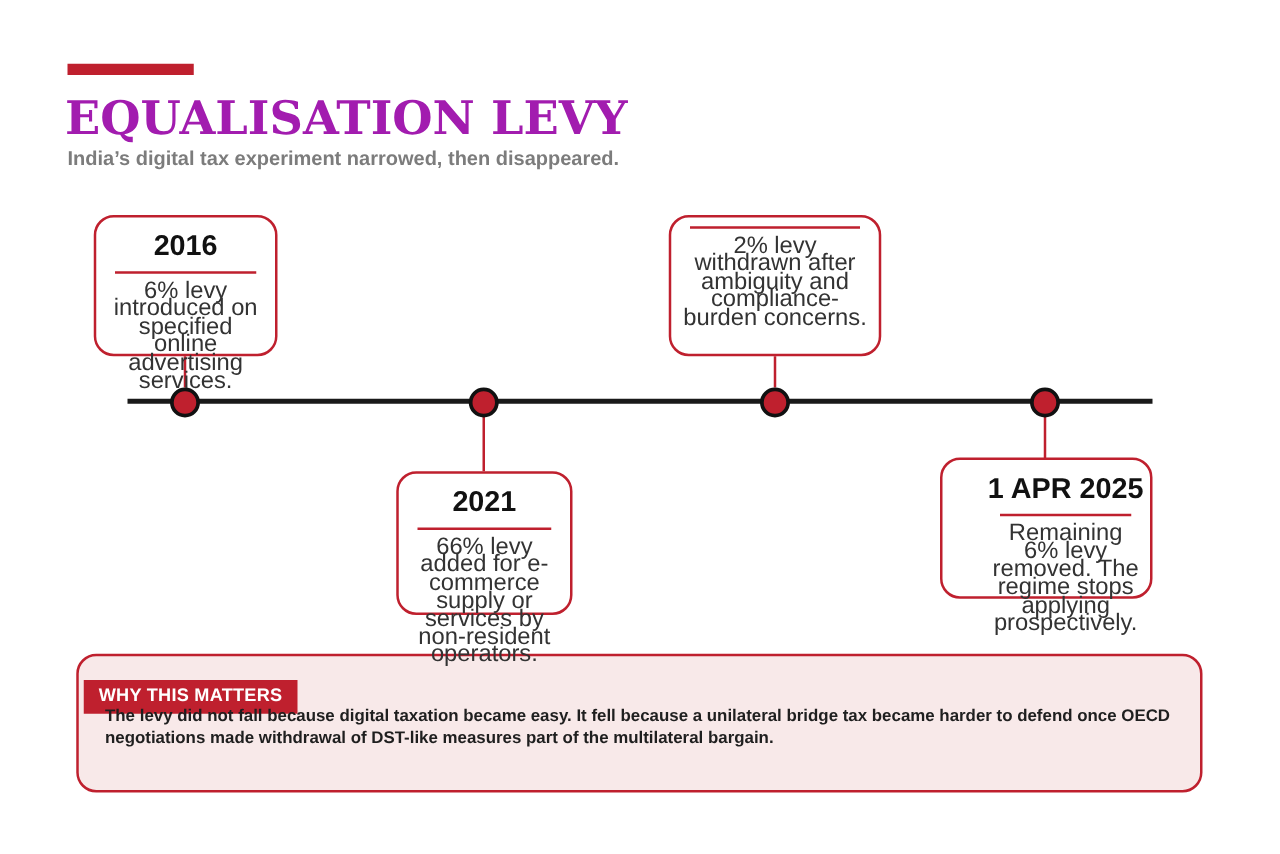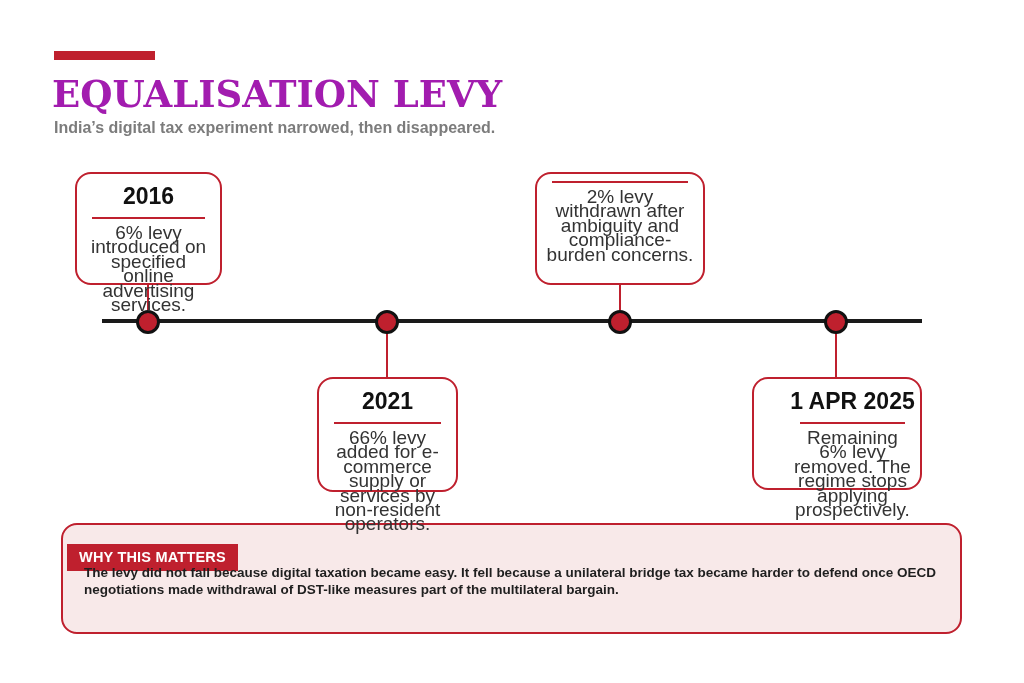--- a/index.html
+++ b/index.html
@@ -30,21 +30,21 @@
   .connector.k2{left:386px;top:333px;height:44px;}
   .connector.k3{left:619px;top:285px;height:25px;}
   .connector.k4{left:835px;top:333px;height:44px;}
   .card{
     position:absolute;background:#ffffff;border:2.5px solid #BF202E;border-radius:16px;
     box-sizing:border-box;text-align:center;overflow:visible;z-index:2;
   }
   .card.c1{left:75px;top:172px;width:147px;height:113px;}
   .card.c2{left:317px;top:377px;width:141px;height:115px;}
   .card.c3{left:535px;top:172px;width:170px;height:113px;}
-  .card.c4{left:752px;top:377px;width:170px;height:113px;padding-left:31px;}
+  .card.c4{left:752px;top:366px;width:170px;height:113px;padding-left:31px;}
   .card-date{margin-top:9px;font-size:23px;font-weight:bold;color:#111111;}
   .card-divider{margin:7px auto 7px auto;width:calc(100% - 30px);height:2px;background:#BF202E;}
   .card-desc{font-size:19px;line-height:14.4px;color:#333333;padding:0 9px;}
   
   .callout-box{
     position:absolute;left:61px;top:523px;width:901px;height:111px;box-sizing:border-box;
     background:#F8E9E9;border:2.5px solid #BF202E;border-radius:16px;
   }
   .callout-label{
     position:absolute;left:4px;top:19px;background:#BF202E;color:#ffffff;

